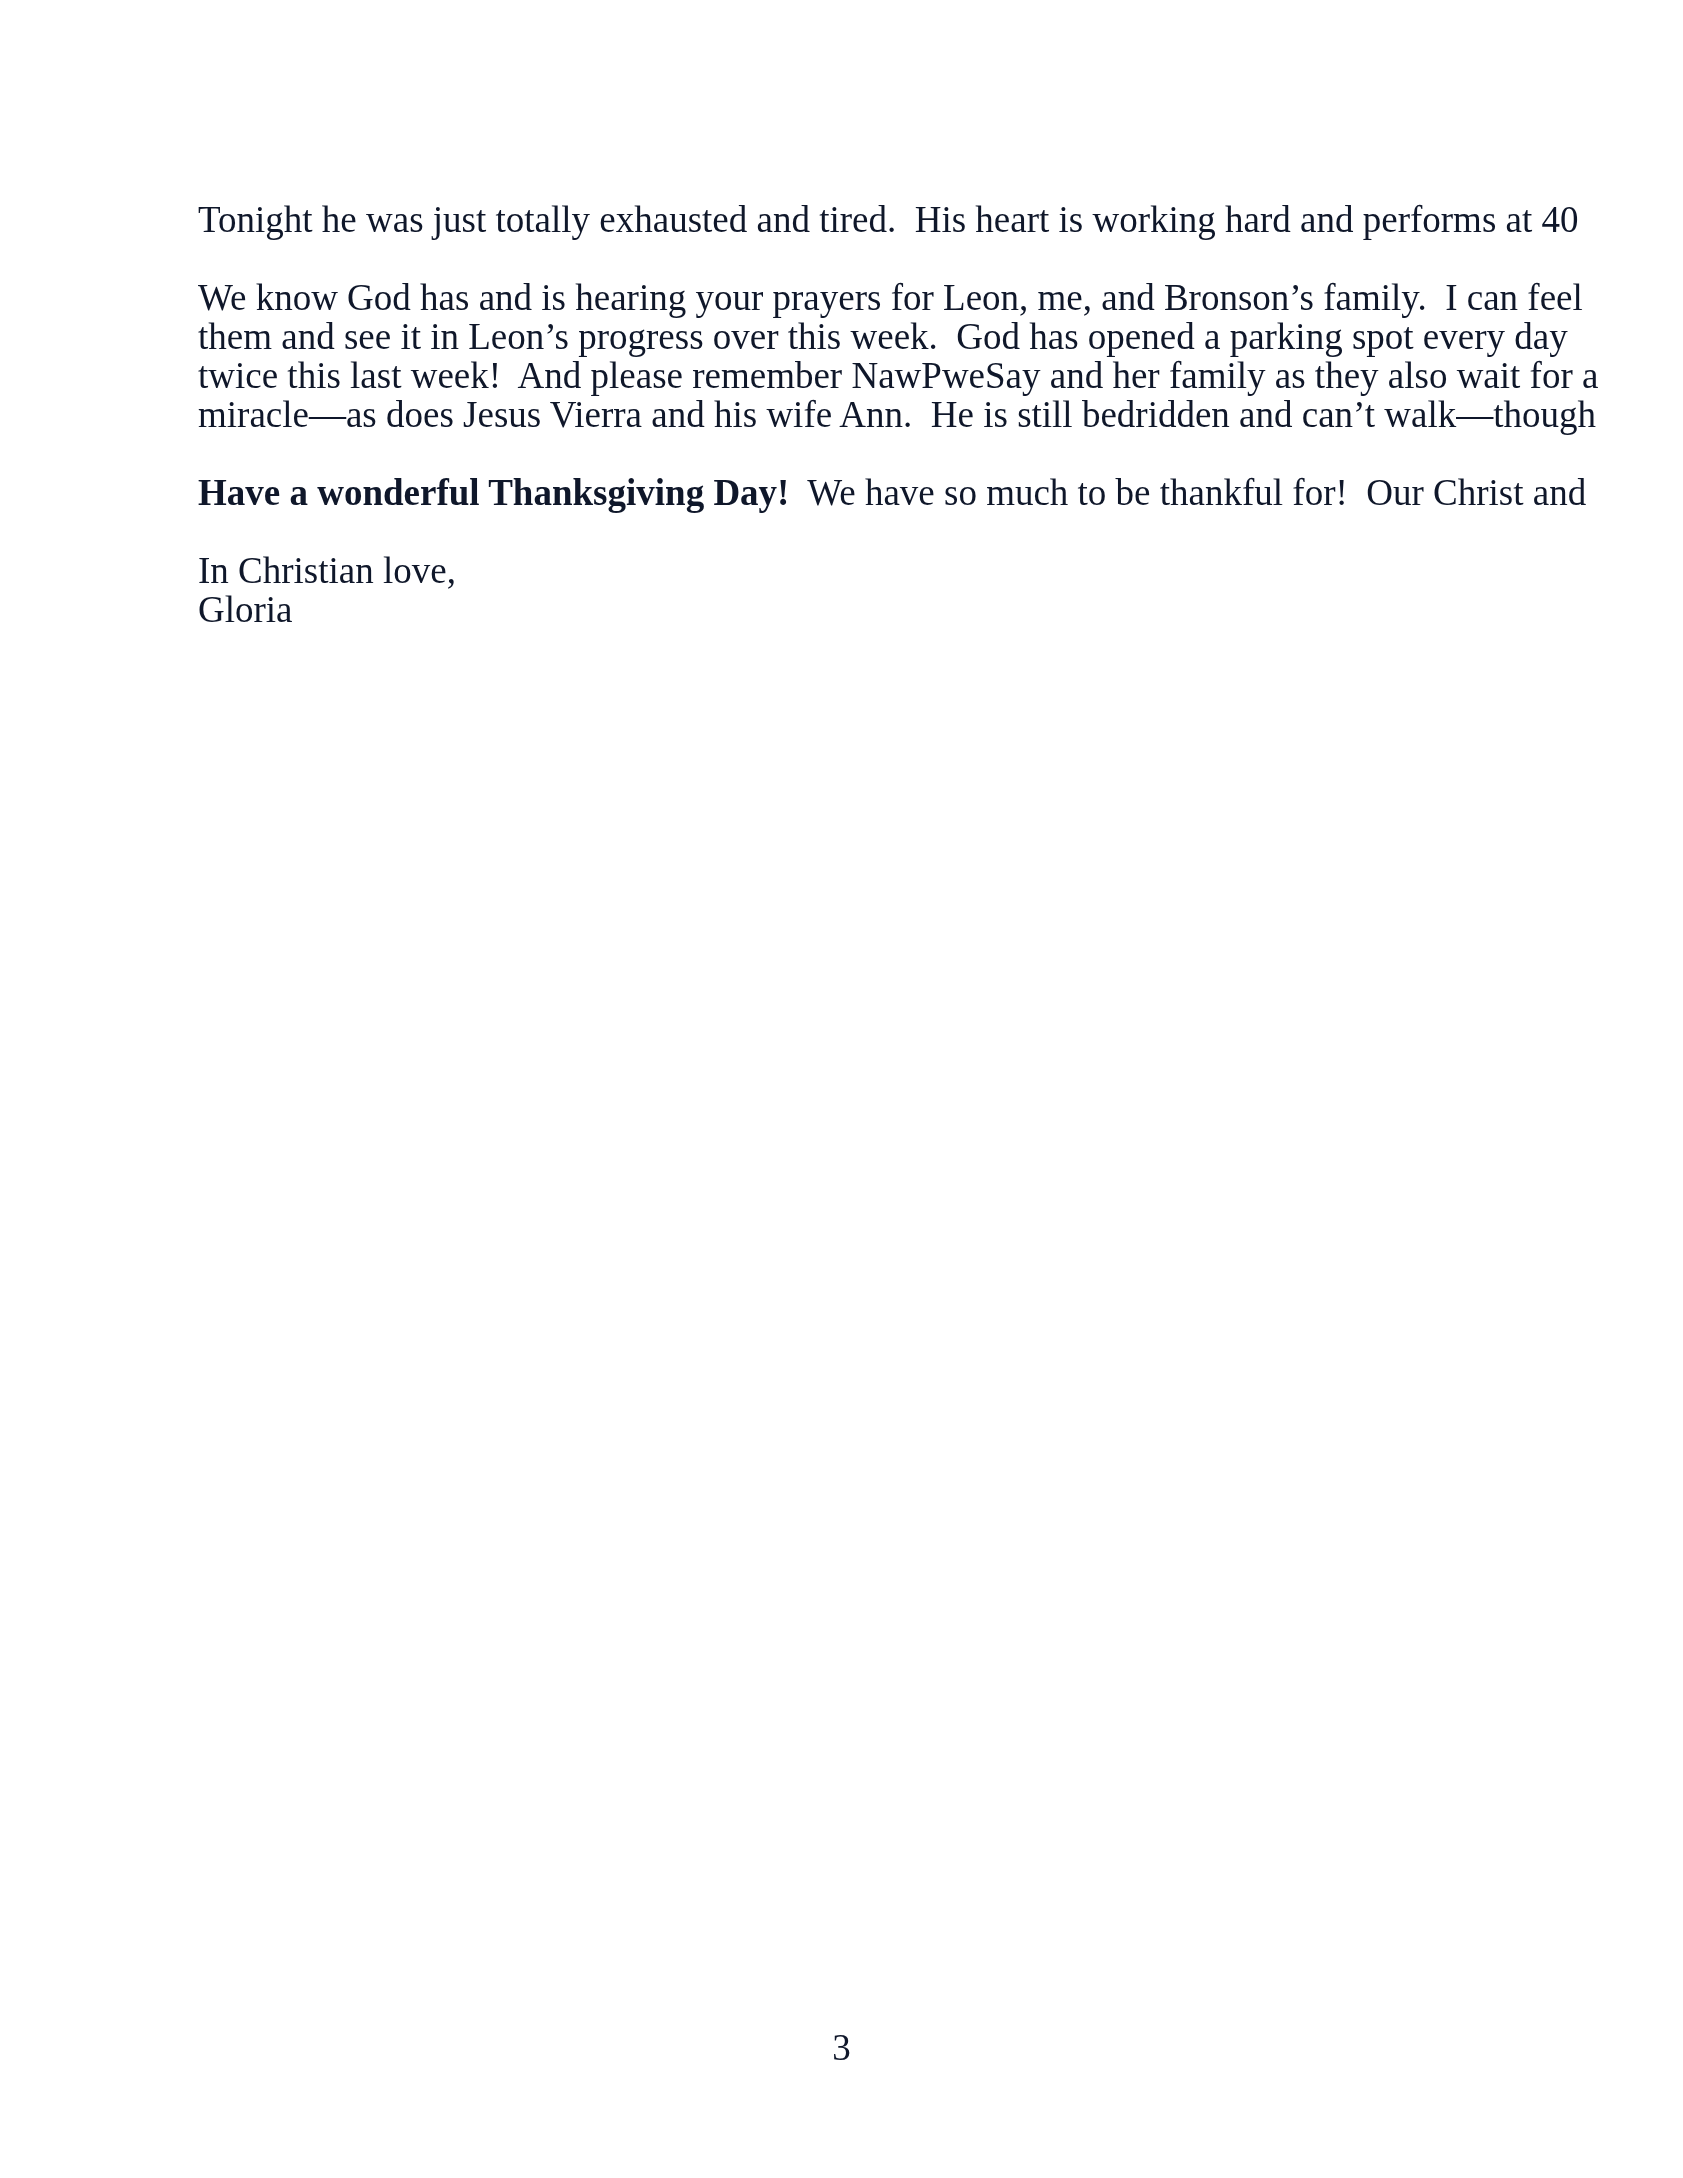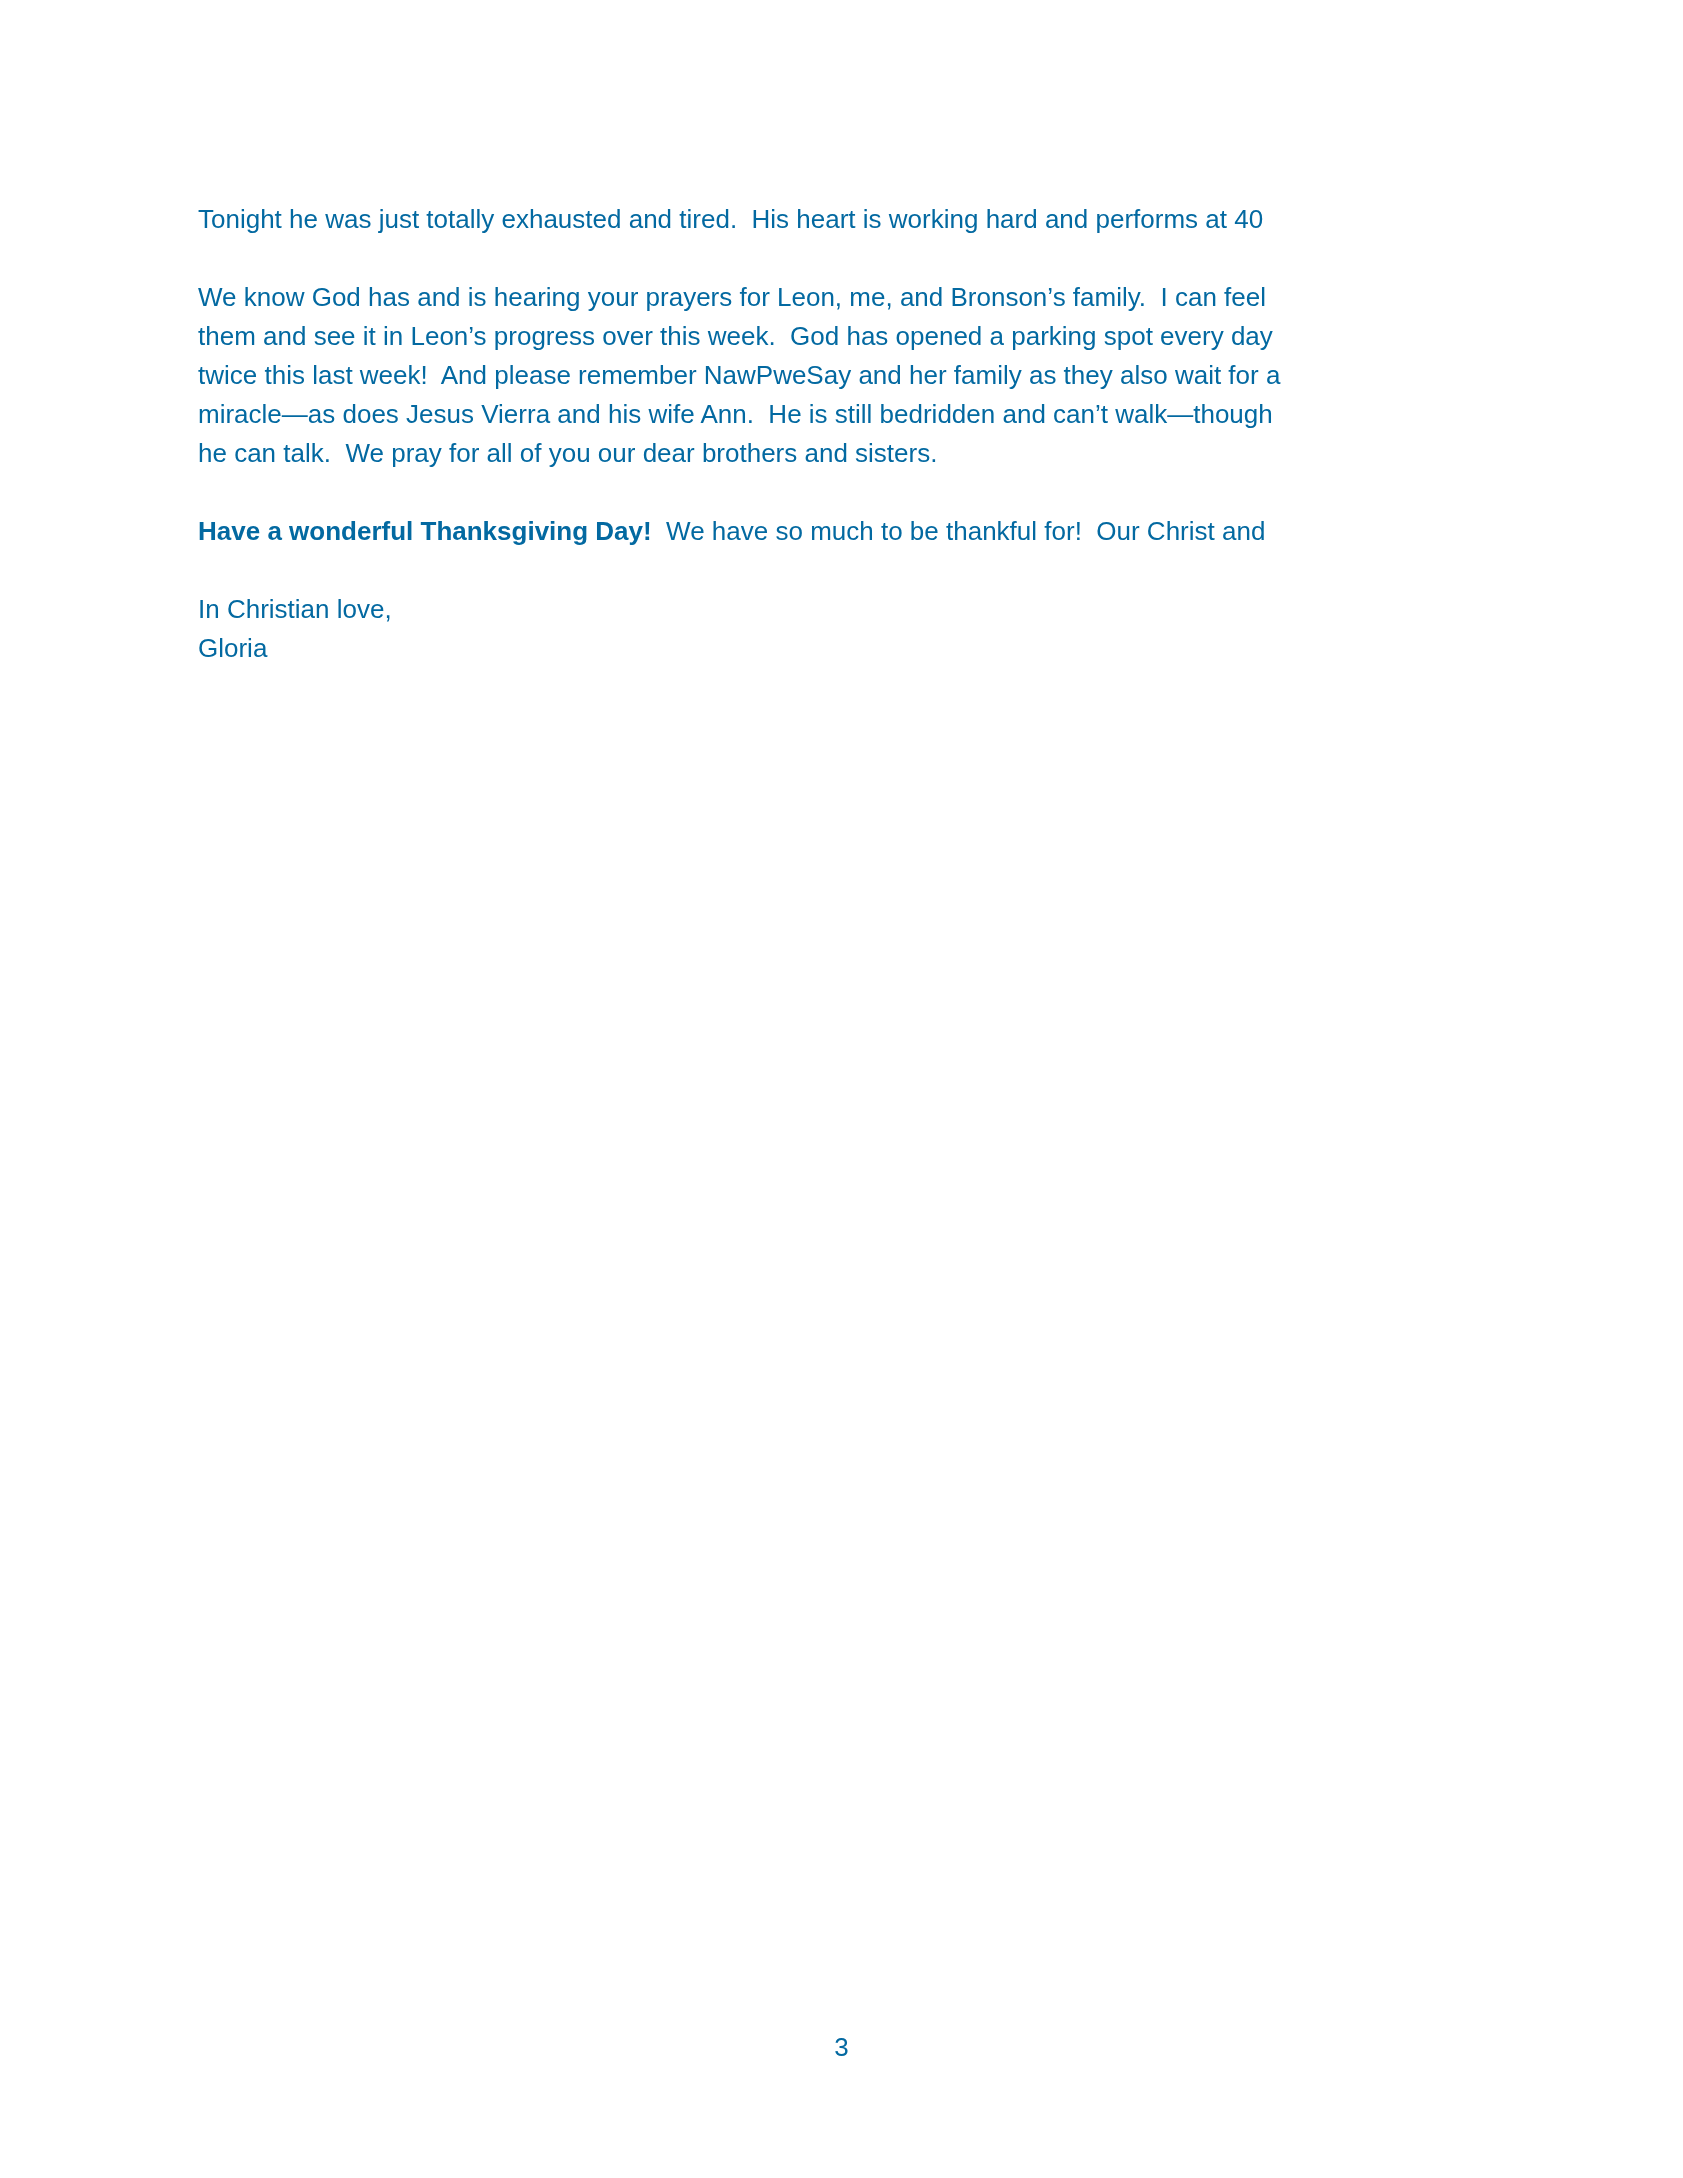--- a/index.html
+++ b/index.html
@@ -5,23 +5,23 @@
   html, body {
     margin: 0;
     padding: 0;
     background: #ffffff;
   }
   .page {
     position: relative;
     width: 1683px;
     height: 2178px;
     background: #ffffff;
-    color: #0369a1;
-    font-family: Liberation Sans, sans-serif;
-    font-size: 26px;
+    color: #0f172a;
+    font-family: Liberation Serif, serif;
+    font-size: 37px;
     line-height: 39px;
     overflow: hidden;
   }
   .body-text {
     position: absolute;
     left: 198px;
     top: 200px;
     width: 1287px;
   }
   .para {
@@ -53,21 +53,20 @@
 
     <div class="para">
       <div class="line">Tonight he was just totally exhausted and tired.  His heart is working hard and performs at 40</div>
     </div>
 
     <div class="para">
       <div class="line">We know God has and is hearing your prayers for Leon, me, and Bronson’s family.  I can feel</div>
       <div class="line">them and see it in Leon’s progress over this week.  God has opened a parking spot every day</div>
       <div class="line">twice this last week!  And please remember NawPweSay and her family as they also wait for a</div>
       <div class="line">miracle—as does Jesus Vierra and his wife Ann.  He is still bedridden and can’t walk—though</div>
-      <div class="line">he can talk.  We pray for all of you our dear brothers and sisters.</div>
     </div>
 
     <div class="para">
       <div class="line"><span class="bold">Have a wonderful Thanksgiving Day!</span><span>  We have so much to be thankful for!  Our Christ and</span></div>
     </div>
 
     <div class="para">
       <div class="line">In Christian love,</div>
       <div class="line">Gloria</div>
     </div>

